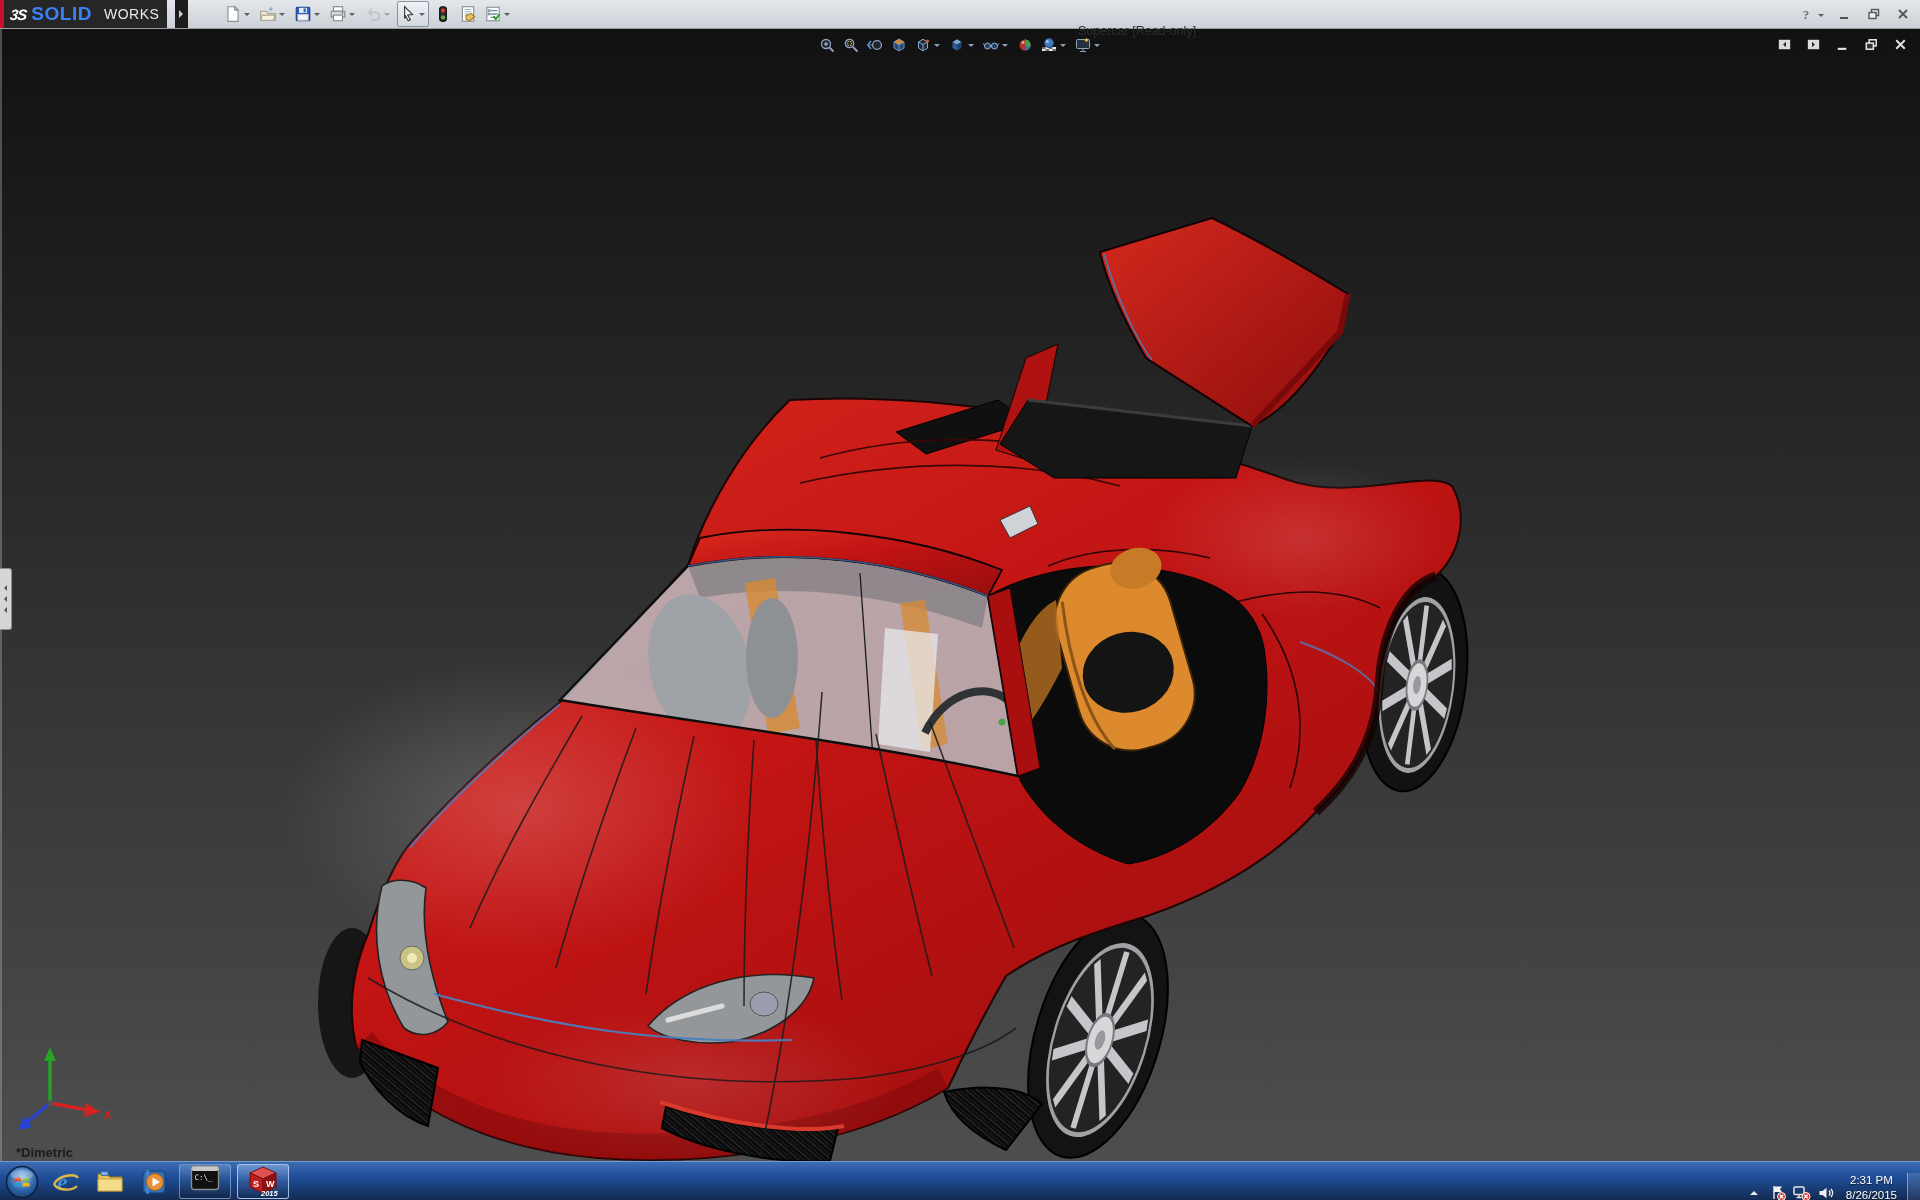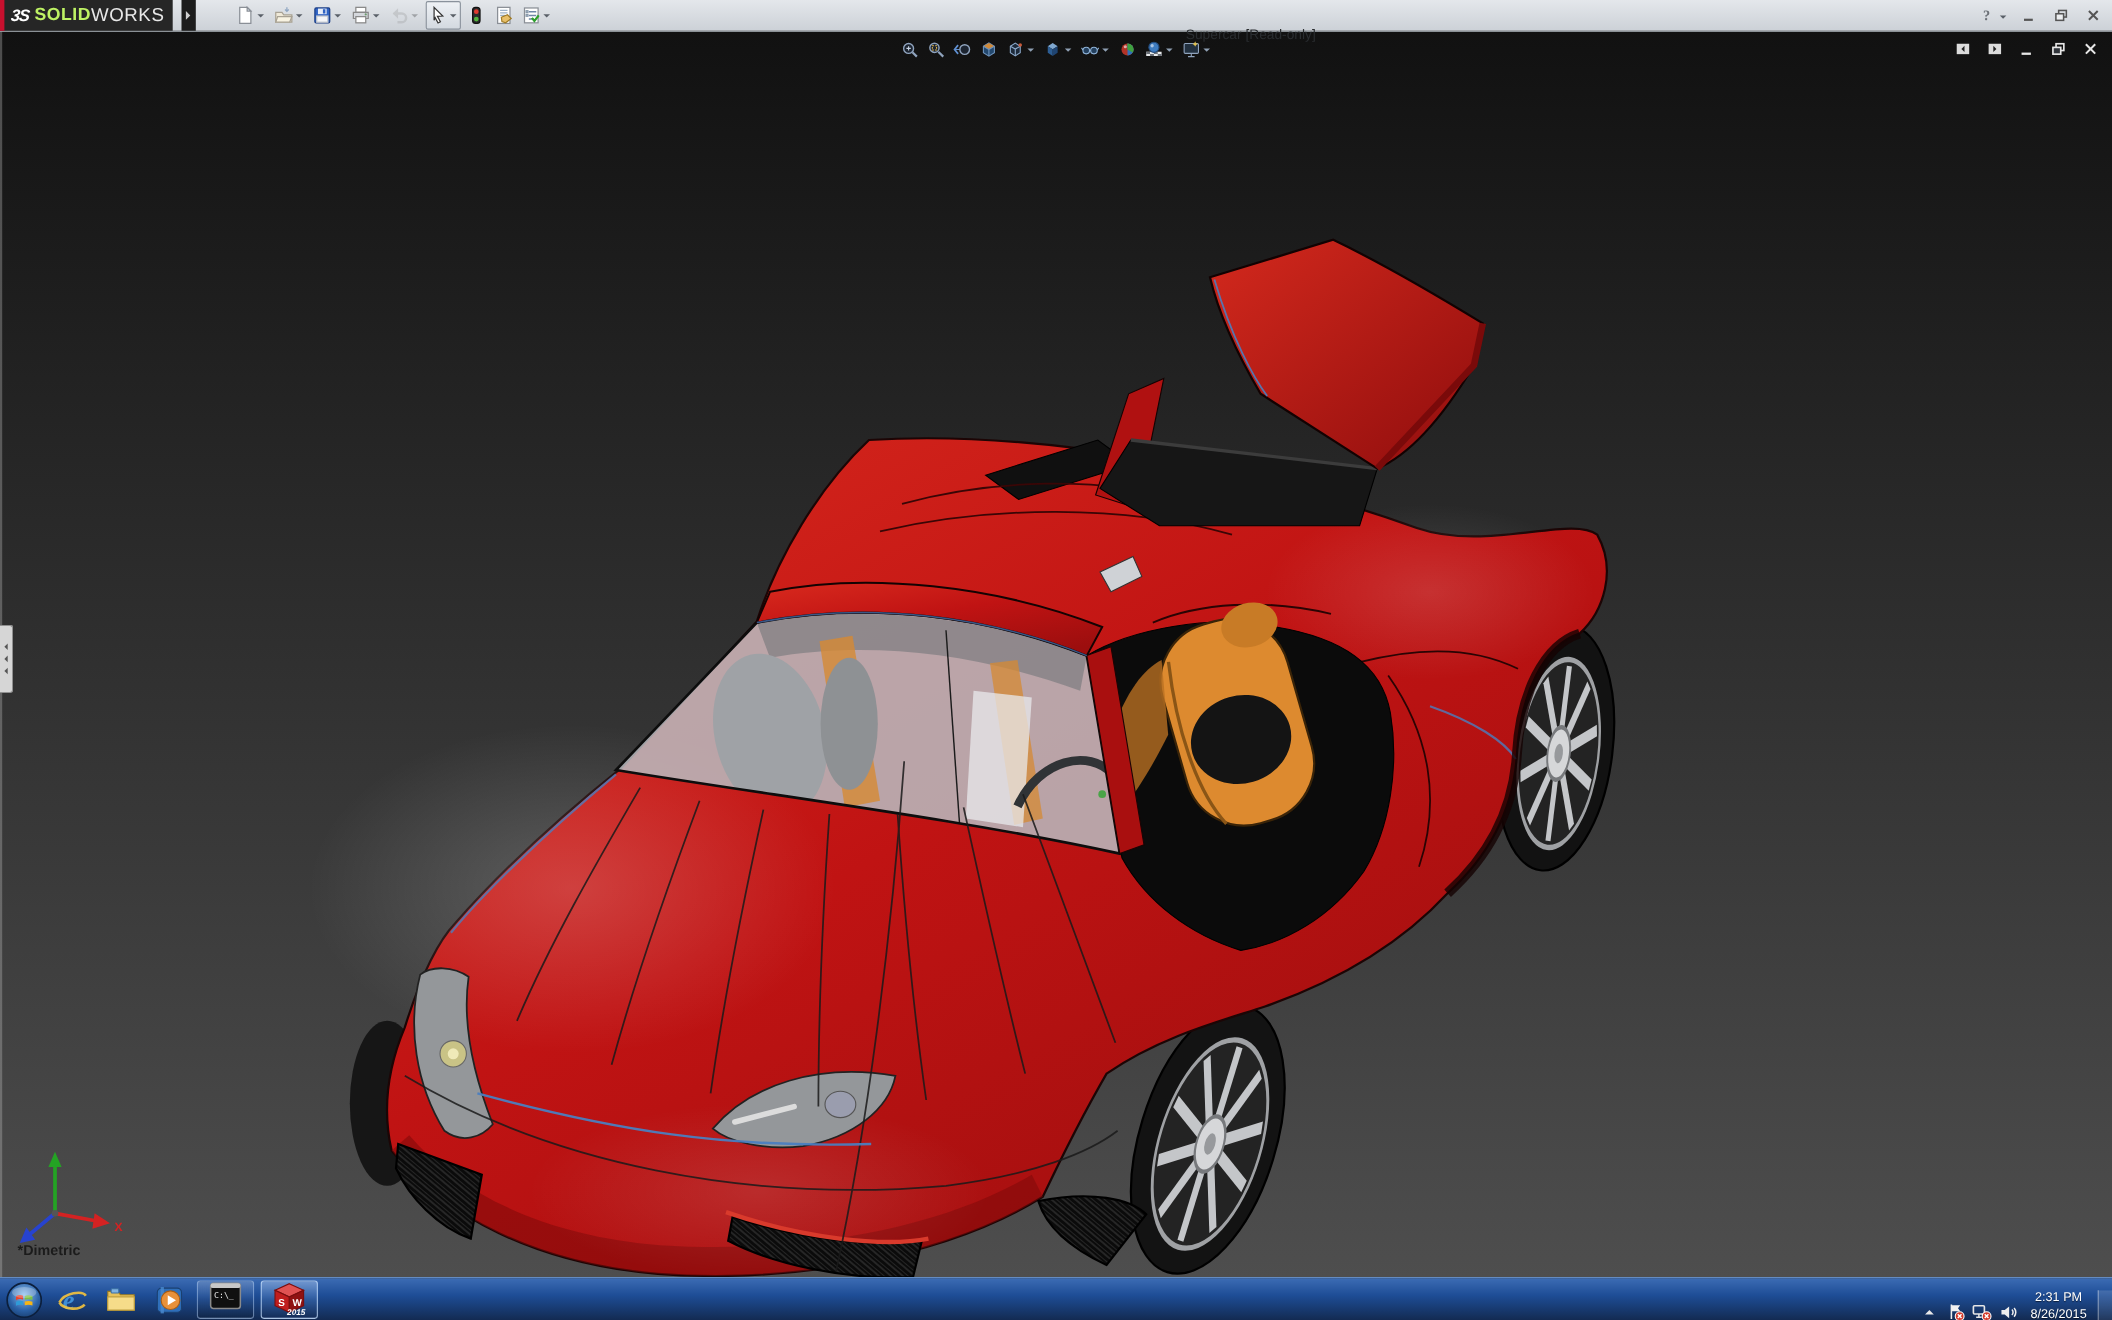--- a/index.html
+++ b/index.html
@@ -7,22 +7,22 @@
        font-family:"Liberation Sans", sans-serif;background:#000;}
 
   
   .titlebar{position:absolute;left:0;top:0;width:1920px;height:28px;
     background:linear-gradient(var(--titlebar-bg1,#e4e7eb),var(--titlebar-bg2,#ccd1d7));
     border-bottom:1px solid #9aa0a6;display:flex;align-items:center;z-index:30;}
   .sw-logo{height:28px;display:flex;align-items:center;background:var(--logo-bg,#262626);
     padding:0 8px 0 0;position:relative;}
   .sw-logo .redbar{width:4px;height:28px;background:var(--brand-red,#c8102e);margin-right:6px;}
   .brand-mark{color:#fff;font-size:15px;font-weight:bold;font-style:italic;transform:skewX(-6deg);margin-right:5px;letter-spacing:-1px;}
-  .brand-primary{color:#bef264;font-size:16px;font-weight:bold;letter-spacing:.5px;}
-  .brand-secondary{color:#e8e8e8;font-size:17px;font-weight:normal;letter-spacing:.5px;}
+  .brand-primary{color:#3b82f6;font-size:19px;font-weight:bold;letter-spacing:.5px;}
+  .brand-secondary{color:#e8e8e8;font-size:14px;font-weight:normal;letter-spacing:.5px;margin-left:12px;}
   .logo-arrow{width:13px;height:28px;background:#1c1c1c;display:flex;align-items:center;justify-content:center;margin-left:8px;}
   .logo-arrow span{width:0;height:0;border:4px solid transparent;border-left-color:#cfcfcf;margin-left:3px;}
 
   .tb-tools{display:flex;align-items:center;margin-left:34px;gap:3px;}
   .tbtn{display:flex;align-items:center;height:24px;padding:0 1px;border:1px solid transparent;border-radius:2px;}
   .tbtn .ic{width:18px;height:18px;display:block;}
   .tbtn .ic svg{width:18px;height:18px;display:block;}
   .tbtn.pressed{background:linear-gradient(#eef1f5,#d3d9e0);border-color:#8a929c;}
   .tbtn.disabled{opacity:.45;filter:grayscale(.7);}
   .caret{width:0;height:0;border:3.5px solid transparent;border-top-color:#5a6068;margin:4px 2px 0 2px;}
@@ -43,21 +43,21 @@
   .doc-controls{position:absolute;top:4px;right:8px;display:flex;align-items:center;gap:7px;z-index:10;}
   .doc-controls .tbtn .ic svg{width:17px;height:17px;}
 
   .edge-line{position:absolute;left:0;top:0;width:2px;height:1133px;background:#bdbdbd;opacity:.35;}
   .fm-tab{position:absolute;left:0;top:540px;width:11px;height:60px;background:#d6d6d6;
     border:1px solid #8f8f8f;border-left:none;border-radius:0 3px 3px 0;
     display:flex;flex-direction:column;align-items:center;justify-content:center;gap:5px;z-index:10;}
   .fm-tab i{width:0;height:0;border:3.5px solid transparent;border-right-color:#555;margin-right:3px;}
 
   .triad{position:absolute;left:10px;bottom:26px;z-index:5;}
-  .orient-label{position:absolute;left:16px;bottom:17px;font-size:13px;color:#161616;z-index:5;font-weight:bold;opacity:.9;}
+  .orient-label{position:absolute;left:16px;bottom:1px;font-size:13px;color:#161616;z-index:5;font-weight:bold;opacity:.9;}
 
   
   .taskbar{position:absolute;left:0;top:1161px;width:1920px;height:39px;
     background:linear-gradient(var(--taskbar-top,#3c6cb4) 0%,var(--taskbar-mid,#1e4d96) 40%,var(--taskbar-bottom,#12294f) 100%);
     border-top:1px solid #6f9bd6;display:flex;align-items:center;z-index:30;}
   .tb-left{display:flex;align-items:center;height:100%;}
   .task-item{width:44px;height:39px;display:flex;align-items:center;justify-content:center;}
   .task-item svg{display:block;}
   .task-btn{width:50px;height:33px;margin:0 3px;border:1px solid rgba(165,195,235,.55);border-radius:3px;
     background:linear-gradient(rgba(255,255,255,.18),rgba(255,255,255,.04) 48%,rgba(0,0,0,.16));

